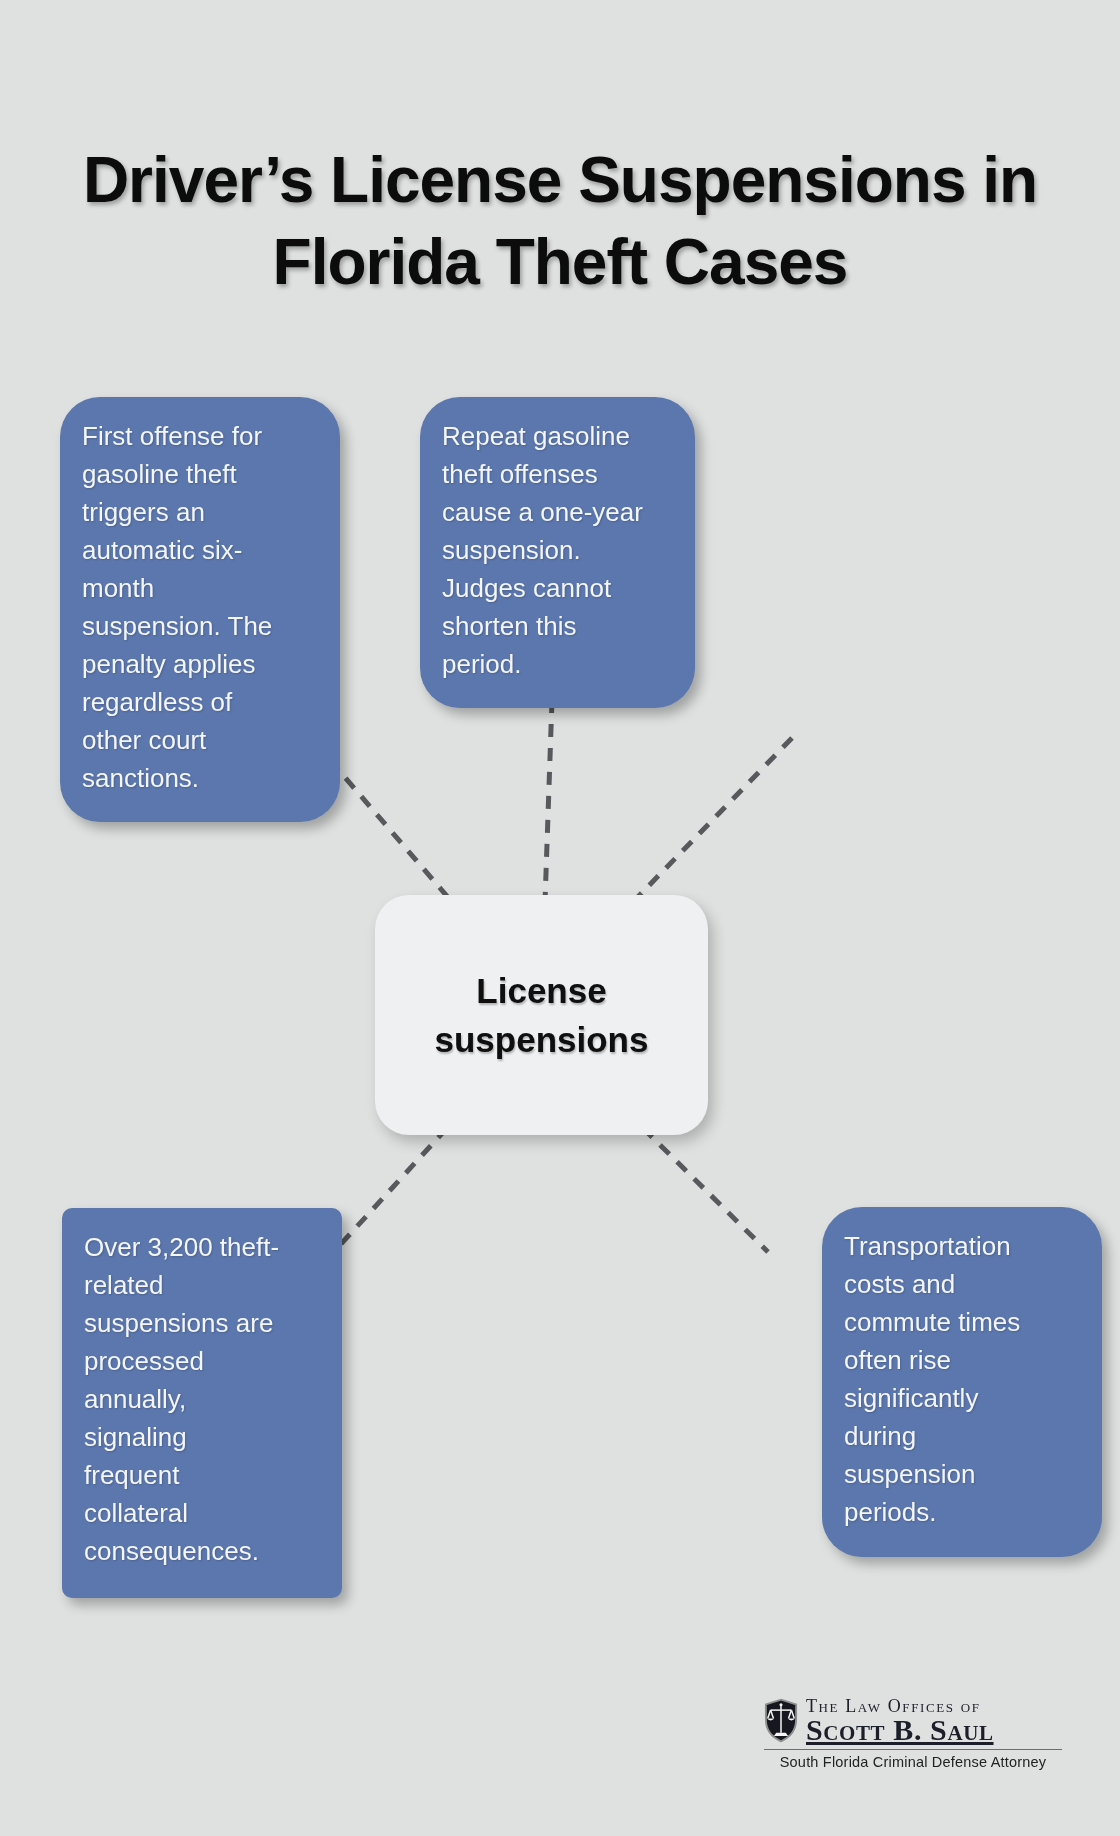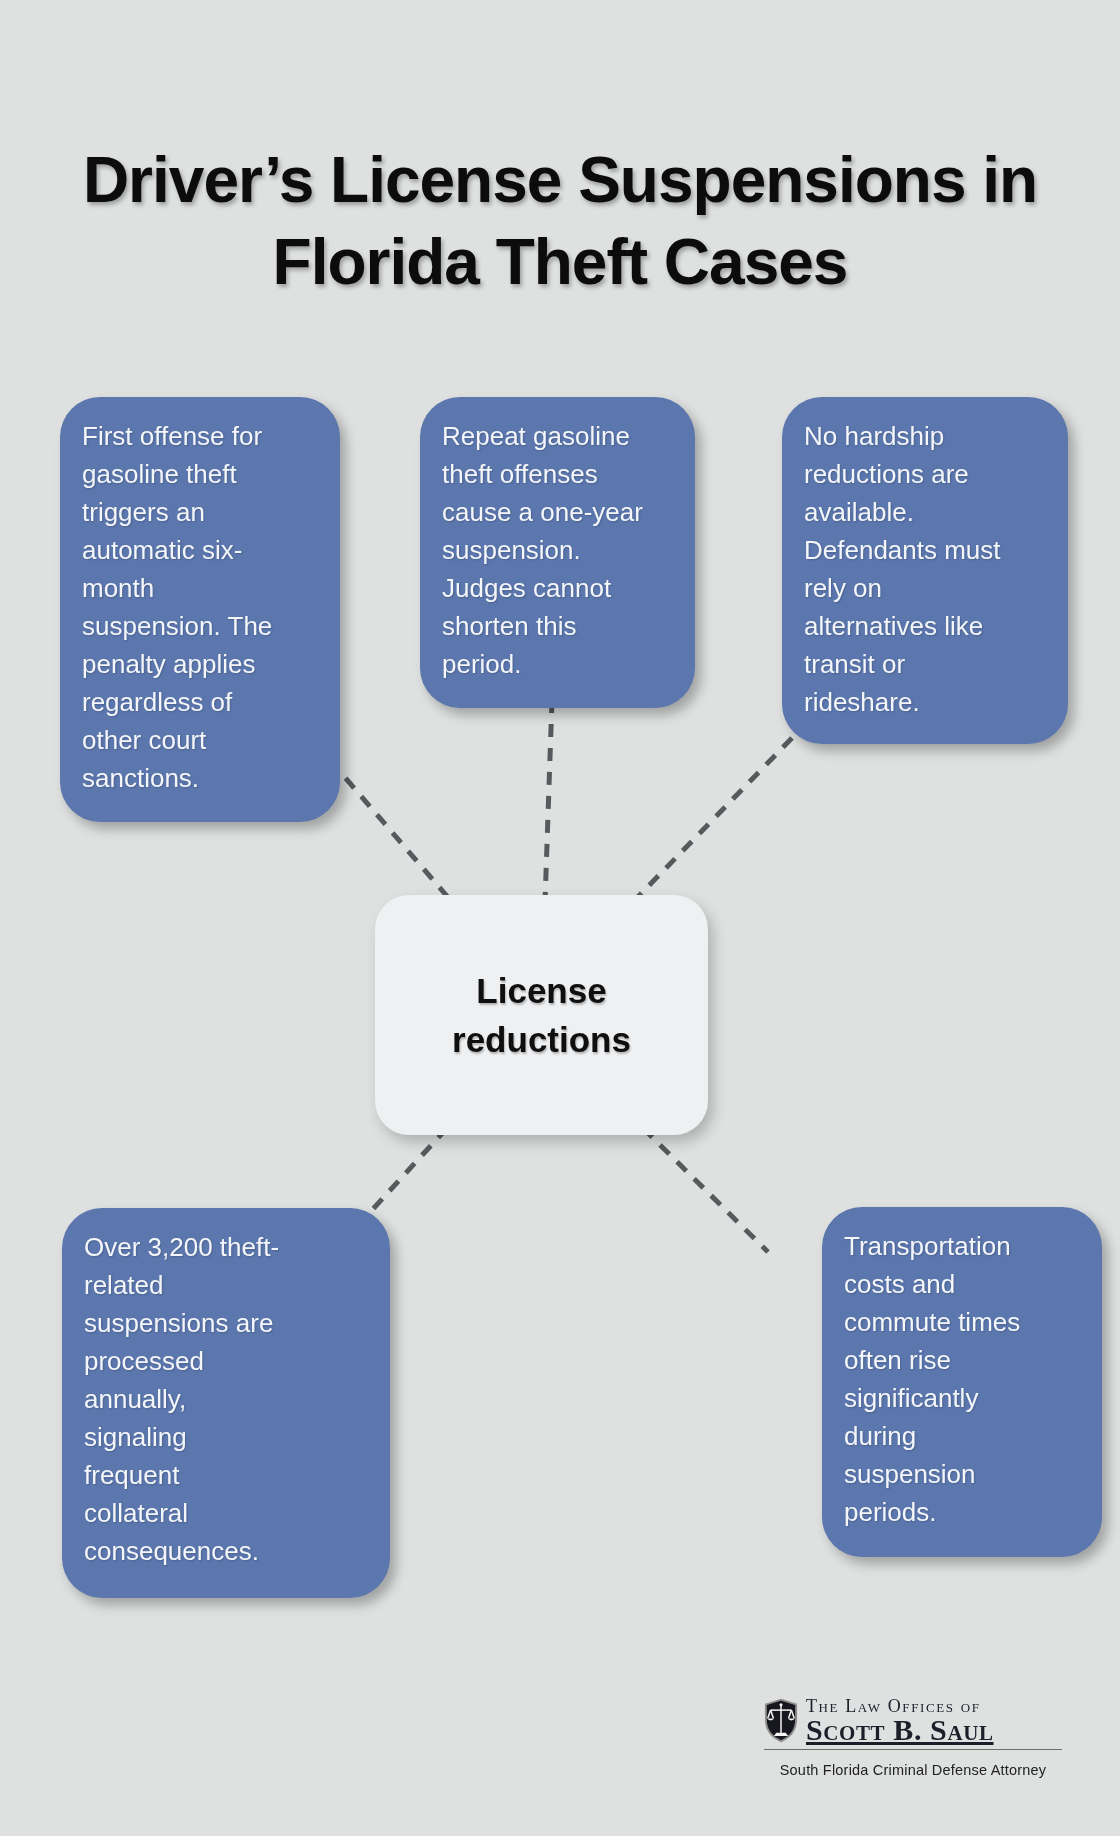--- a/index.html
+++ b/index.html
@@ -46,21 +46,21 @@
   .node .node-text {
     color: #f4f6f9;
     font-size: 26px;
     line-height: 38px;
     white-space: pre-line;
     text-shadow: 1px 1px 2px rgba(0,0,0,0.18);
   }
   .node.n1 { left: 60px;  top: 397px;  width: 280px; height: 425px; }
   .node.n2 { left: 420px; top: 397px;  width: 275px; height: 311px; }
   .node.n3 { left: 782px; top: 397px;  width: 286px; height: 347px; }
-  .node.n4 { left: 62px;  top: 1208px; width: 328px; height: 390px; }
+  .node.n4 { left: 62px;  top: 1208px; width: 280px; height: 390px; border-radius: 10px; }
   .node.n5 { left: 780px; top: 1207px; width: 280px; height: 350px; margin-left: 42px; }
 
   .center-node {
     position: absolute;
     left: 375px; top: 895px; width: 333px; height: 240px;
     background: #eff0f2;
     border-radius: 34px;
     box-shadow: 5px 7px 14px rgba(0,0,0,0.22);
     z-index: 2;
     display: flex; align-items: center; justify-content: center;
@@ -103,21 +103,21 @@
   .logo-divider {
     margin-top: 5px;
     border-top: 1.5px solid #6e6e6e;
     height: 0;
   }
   .logo-tagline {
     font-family: "Liberation Sans", sans-serif;
     font-size: 14.5px;
     color: #222;
     text-align: center;
-    margin-top: 12px;
+    margin-top: 4px;
     letter-spacing: 0.2px;
   }
 </style>
 </head>
 <body>
 
 <div class="canvas">
 
   <h1 class="page-title">Driver’s License Suspensions in
 Florida Theft Cases</h1>
@@ -146,30 +146,20 @@
   <div class="node n2">
     <div class="node-text">Repeat gasoline
 theft offenses
 cause a one-year
 suspension.
 Judges cannot
 shorten this
 period.</div>
   </div>
 
-  <div class="node n3">
-    <div class="node-text">No hardship
-reductions are
-available.
-Defendants must
-rely on
-alternatives like
-transit or
-rideshare.</div>
-  </div>
 
   <div class="node n4">
     <div class="node-text">Over 3,200 theft-
 related
 suspensions are
 processed
 annually,
 signaling
 frequent
 collateral
@@ -182,21 +172,21 @@
 commute times
 often rise
 significantly
 during
 suspension
 periods.</div>
   </div>
 
   <div class="center-node">
     <div class="center-label">License
-reductions</div>
+suspensions</div>
   </div>
 
   <div class="logo">
     <div class="logo-row">
       <svg class="logo-shield" viewBox="0 0 36 46" xmlns="http://www.w3.org/2000/svg">
         <path d="M18 1 L34 6 V22 C34 34 27 41 18 45 C9 41 2 34 2 22 V6 Z" fill="#17171f" stroke="#8f8f8f" stroke-width="2"></path>
         <g stroke="#f5f5f5" stroke-width="1.6" fill="none">
           <line x1="18" y1="7" x2="18" y2="36"></line>
           <line x1="7" y1="12" x2="29" y2="12"></line>
           <line x1="7" y1="12" x2="4" y2="20.5"></line>

